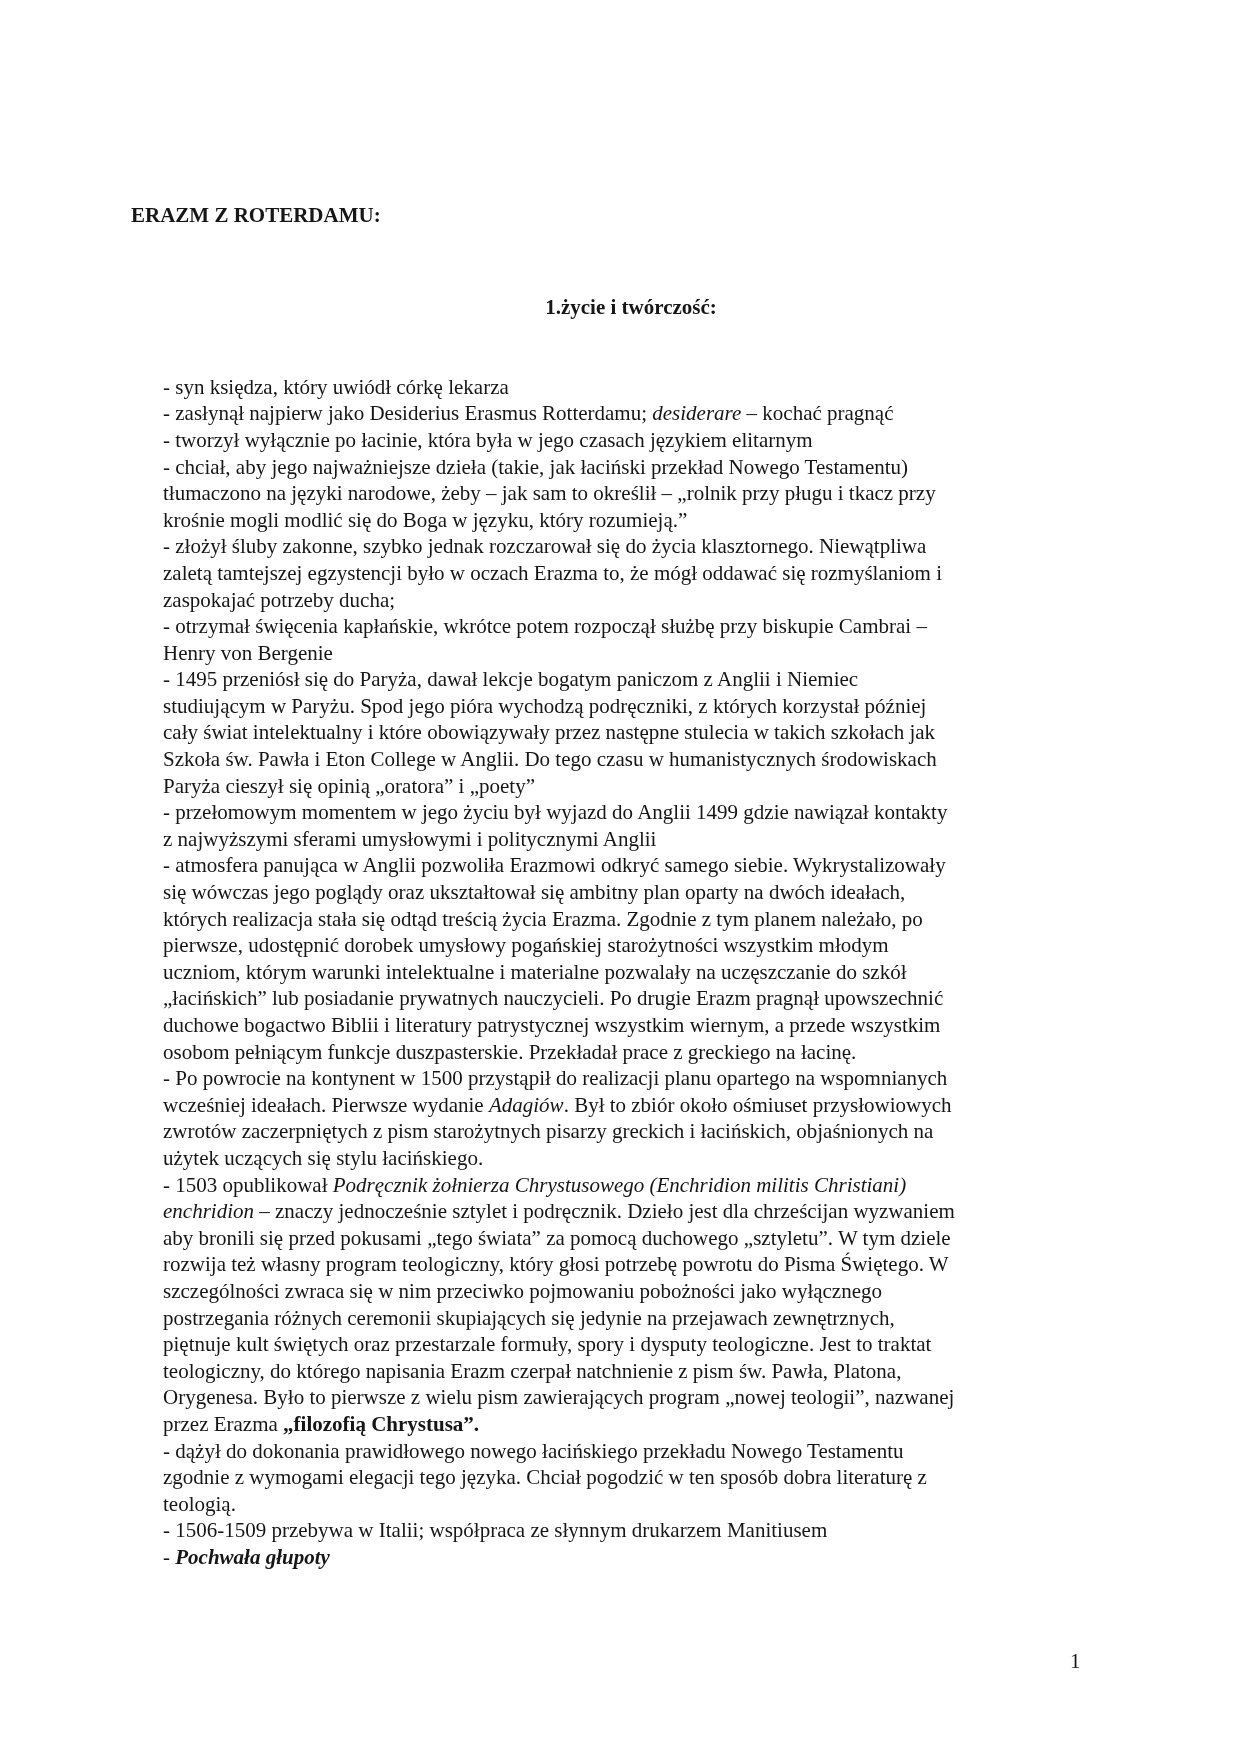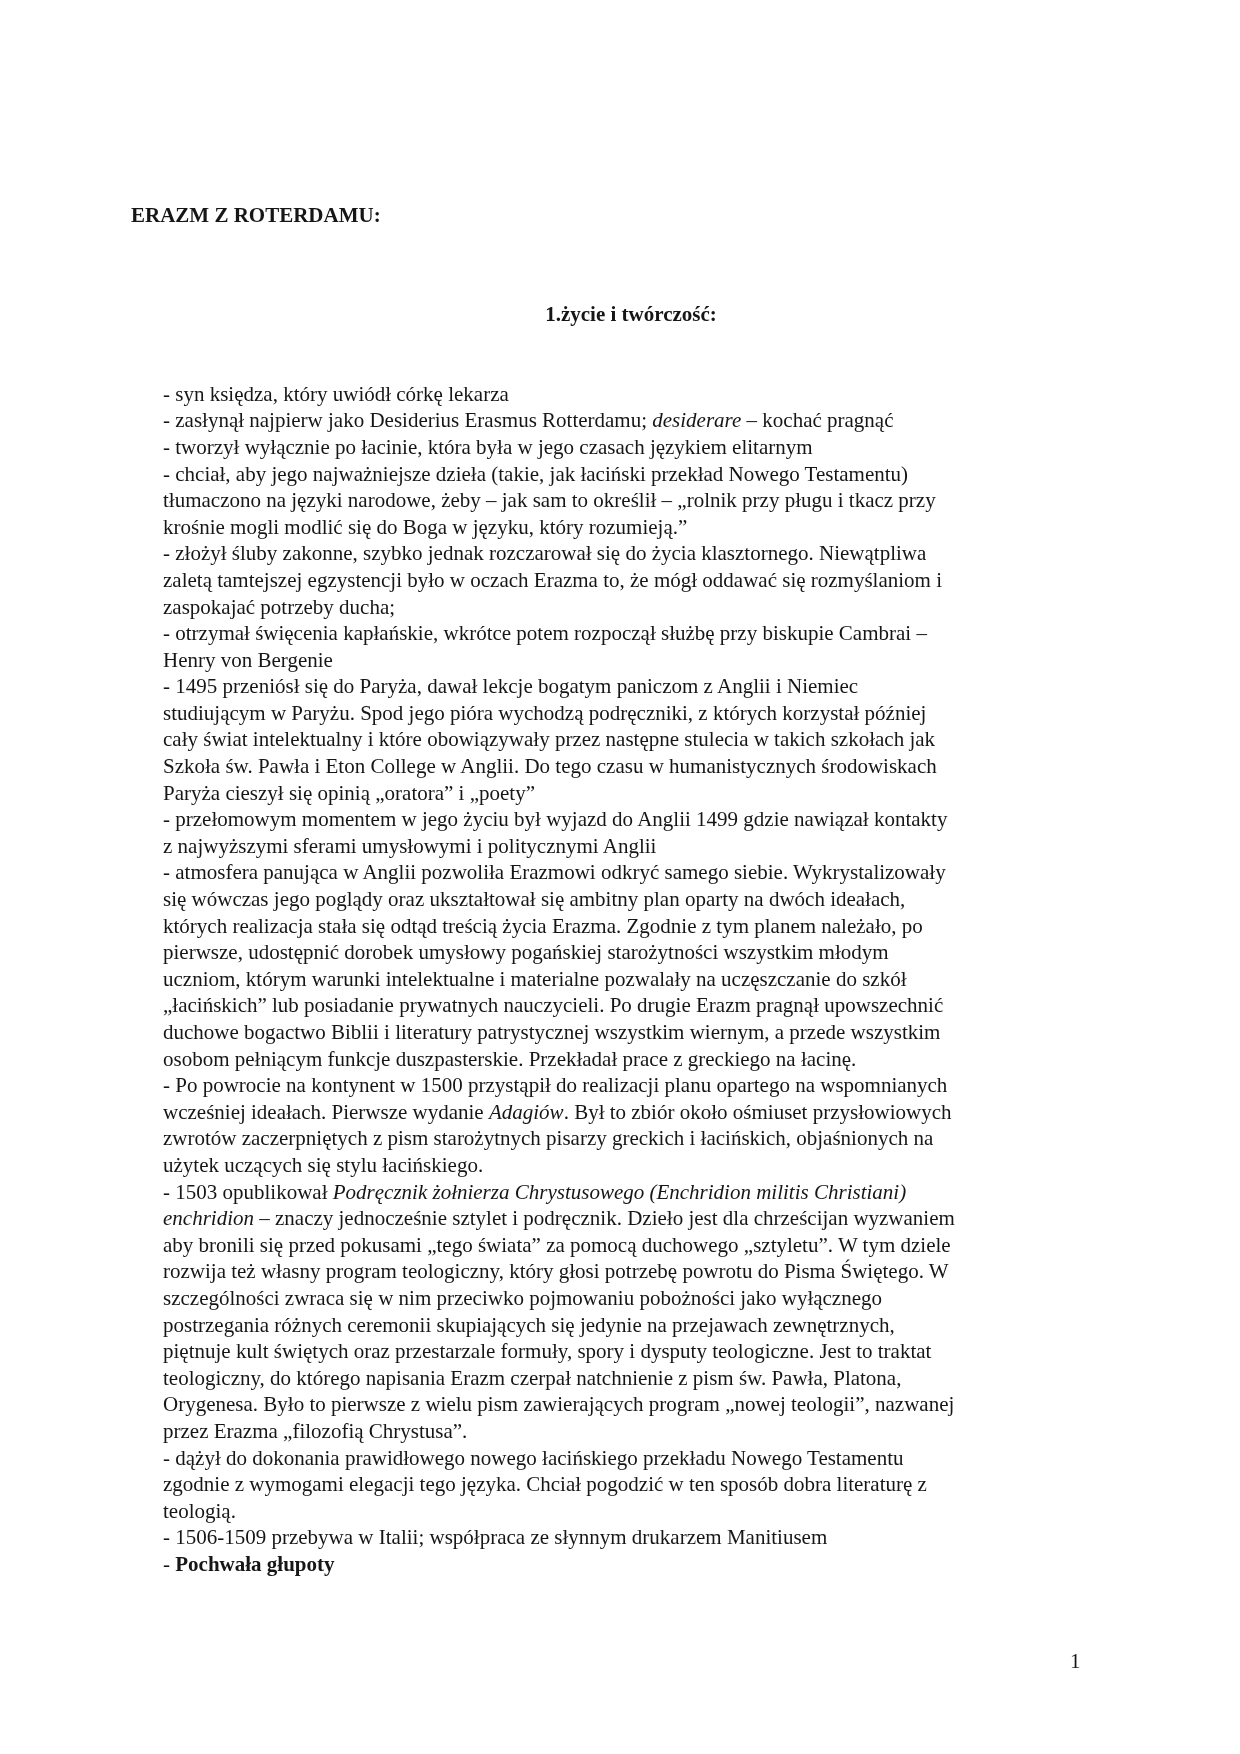--- a/index.html
+++ b/index.html
@@ -27,34 +27,34 @@
     position: absolute;
     left: 131px;
     top: 149px;
     width: 1000px;
     font-size: 21px;
     line-height: 26.6px;
     white-space: pre;
   }
   .doc-heading {
     font-weight: bold;
-    margin-bottom: 19px; 
+    margin-bottom: 12px; 
     font-family: Liberation Serif, serif;
   }
   .section-heading {
     font-weight: bold;
     text-align: center;
   }
   .line {
     min-height: 26.6px;
     margin-left: 32px;
   }
   .seg-i { font-style: italic; }
-  .seg-b { font-weight: normal; }
-  .seg-bi { font-weight: bold; }
+  .seg-b { font-weight: bold; }
+  .seg-bi { font-weight: bold; font-style: italic; }
   .page-number {
     position: absolute;
     left: 1070px;
     top: 1648px;
     font-size: 21px;
     line-height: 26.6px;
   }
 </style>
 </head>
 <body>

